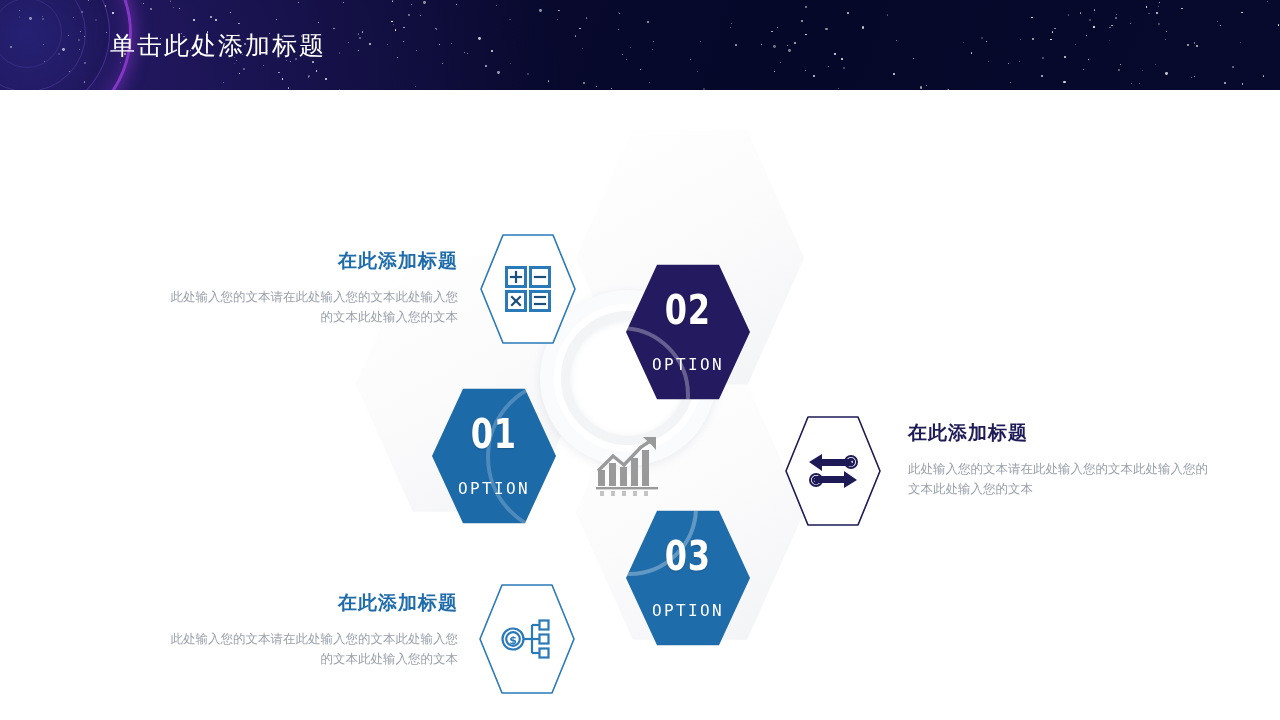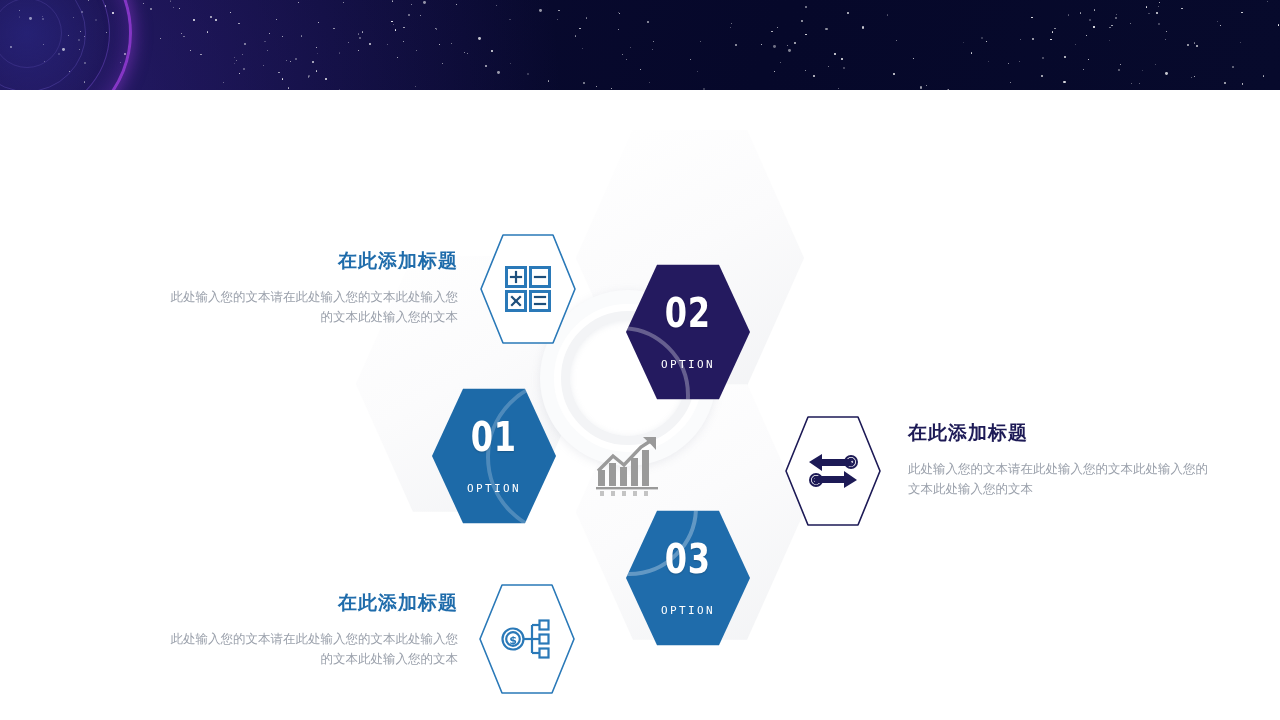--- a/index.html
+++ b/index.html
@@ -68,21 +68,21 @@
     color:#ffffff;
   }
   .numhex .num{
     font-family:"DejaVu Sans","Liberation Sans",sans-serif;
     font-weight:bold;font-size:40px;line-height:1;
     transform:scaleX(.80);letter-spacing:1px;
     text-shadow:0 1px 2px rgba(0,0,0,.2);
   }
   .numhex .opt{
     font-family:"DejaVu Sans Mono","Liberation Mono",monospace;
-    font-size:11px;letter-spacing:2.4px;margin-top:25px;
+    font-size:16px;letter-spacing:2.4px;margin-top:25px;
   }
   .nh1{left:432px;top:296px;background:#1d6aa8;}
   .nh2{left:626px;top:172px;background:#241a5f;}
   .nh3{left:626px;top:418px;background:#1f6cab;}
   
   .arc{position:absolute;border-radius:50%;pointer-events:none;}
   .nh1 .arc{width:150px;height:150px;right:-88px;top:-8px;border:4px solid rgba(255,255,255,.22);}
   .nh2 .arc{width:130px;height:130px;left:-74px;bottom:-62px;border:4px solid rgba(255,255,255,.30);}
   .nh3 .arc{width:130px;height:130px;left:-66px;top:-70px;border:4px solid rgba(255,255,255,.30);}
 
@@ -360,20 +360,21 @@
       <i style="left:827.5px;top:65.5px;width:1.3px;height:1.3px;opacity:0.60"></i>
     </div>
 
   <div class="radar">
     <div class="ring ring1"></div>
     <div class="ring ring2"></div>
     <div class="ring ring3"></div>
     <div class="ring ring4"></div>
   </div>
 
+  <div class="header-title">单击此处添加标题</div>
 </div>
 
 <div class="stage">
 
   <div class="hex plate plate1"></div>
   <div class="hex plate plate2"></div>
   <div class="hex plate plate3"></div>
 
   <div class="ringwrap">
     <div class="rw1"></div>

